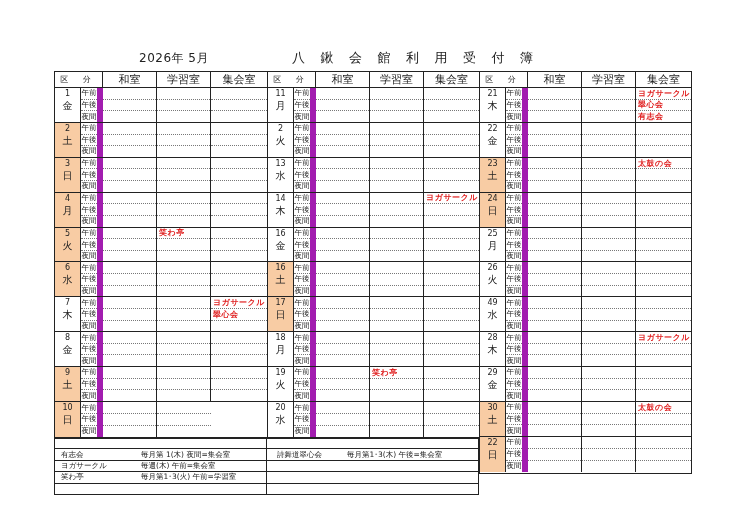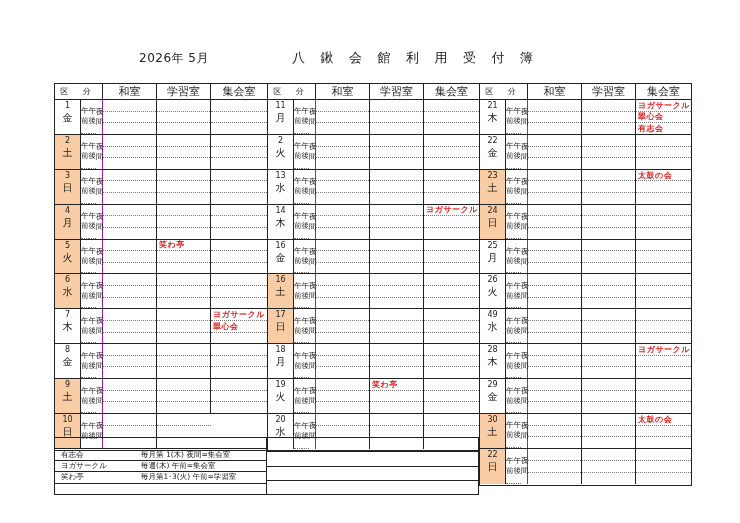--- a/index.html
+++ b/index.html
@@ -1,31 +1,31 @@
 <!DOCTYPE html>
 <html><head>
 <meta charset="utf-8">
 <style>
   html, body { margin:0; padding:0; background:#ffffff; }
   body { width:740px; height:523px; position:relative; overflow:hidden;
          font-family:"DejaVu Sans", "Liberation Sans", sans-serif; color:#222; }
   .title-date { position:absolute; left:139px; top:50px; font-size:12px; letter-spacing:0.5px; }
   .title-main { position:absolute; left:292px; top:49px; font-size:13px; letter-spacing:15.5px; white-space:nowrap; }
 
-  .block { position:absolute; top:83px; border:1.5px solid #222; box-sizing:border-box; }
+  .block { position:absolute; top:71px; border:1.5px solid #222; box-sizing:border-box; }
   .hdr { display:flex; height:16px; border-bottom:1px solid #222; box-sizing:border-box; }
   .hdr > div { font-size:11px; display:flex; align-items:center; justify-content:center; border-right:1px solid #222; box-sizing:border-box; }
   .hdr > div:last-child { border-right:none; }
   .hdr .kubun { font-size:8px; letter-spacing:6px; }
   .day { display:flex; height:34.9px; border-bottom:1px solid #222; box-sizing:border-box; }
   .day:last-child { border-bottom:none; }
   .dcell { width:26px; border-right:1px solid #222; box-sizing:border-box; display:flex; flex-direction:column; align-items:center; font-size:8px; line-height:10px; padding-top:1px; background:#fff; }
   .dcell.we { background:#f8cca4; }
   .dcell .dw { font-size:10px; line-height:13px; }
-  .slots { width:22px; border-right:1px solid #a21caf; box-sizing:border-box; display:flex; flex-direction:row; }
+  .slots { width:22px; border-right:6px solid #a21caf; box-sizing:border-box; display:flex; flex-direction:column; }
   .slots div { flex:1; font-size:7.5px; display:flex; align-items:center; justify-content:center; border-bottom:1px dotted #777; border-left:none; }
   .slots div:last-child { border-bottom:none; }
   .room { border-right:1px solid #222; box-sizing:border-box; display:flex; flex-direction:column; }
   .room:last-child { border-right:none; }
   .room div { flex:1; border-bottom:1px dotted #777; font-size:8px; font-weight:bold; color:#e02020; padding-left:2px; display:flex; align-items:center; white-space:nowrap; overflow:hidden; letter-spacing:0.5px; }
   .room div:last-child { border-bottom:none; }
   .room div.cyan { background:#d9f5f5; color:#222; }
 
   .notes { position:absolute; left:54px; top:437px; width:425px; height:58px; border:1.5px solid #222; box-sizing:border-box; display:flex; }
   .ncol { flex:1; display:flex; flex-direction:column; }
@@ -891,20 +891,24 @@
         <span class="nm"></span>
         <span></span>
       </div>
     </div>
   <div class="ncol right" id="notes-right">
       <div class="nrow">
         <span class="nm"></span>
         <span></span>
       </div>
       <div class="nrow">
+        <span class="nm">詩舞道翠心会</span>
+        <span>毎月第1･3(木)  午後=集会室</span>
+      </div>
+      <div class="nrow">
         <span class="nm"></span>
         <span></span>
       </div>
       <div class="nrow">
         <span class="nm"></span>
         <span></span>
       </div>
       <div class="nrow">
         <span class="nm"></span>
         <span></span>

